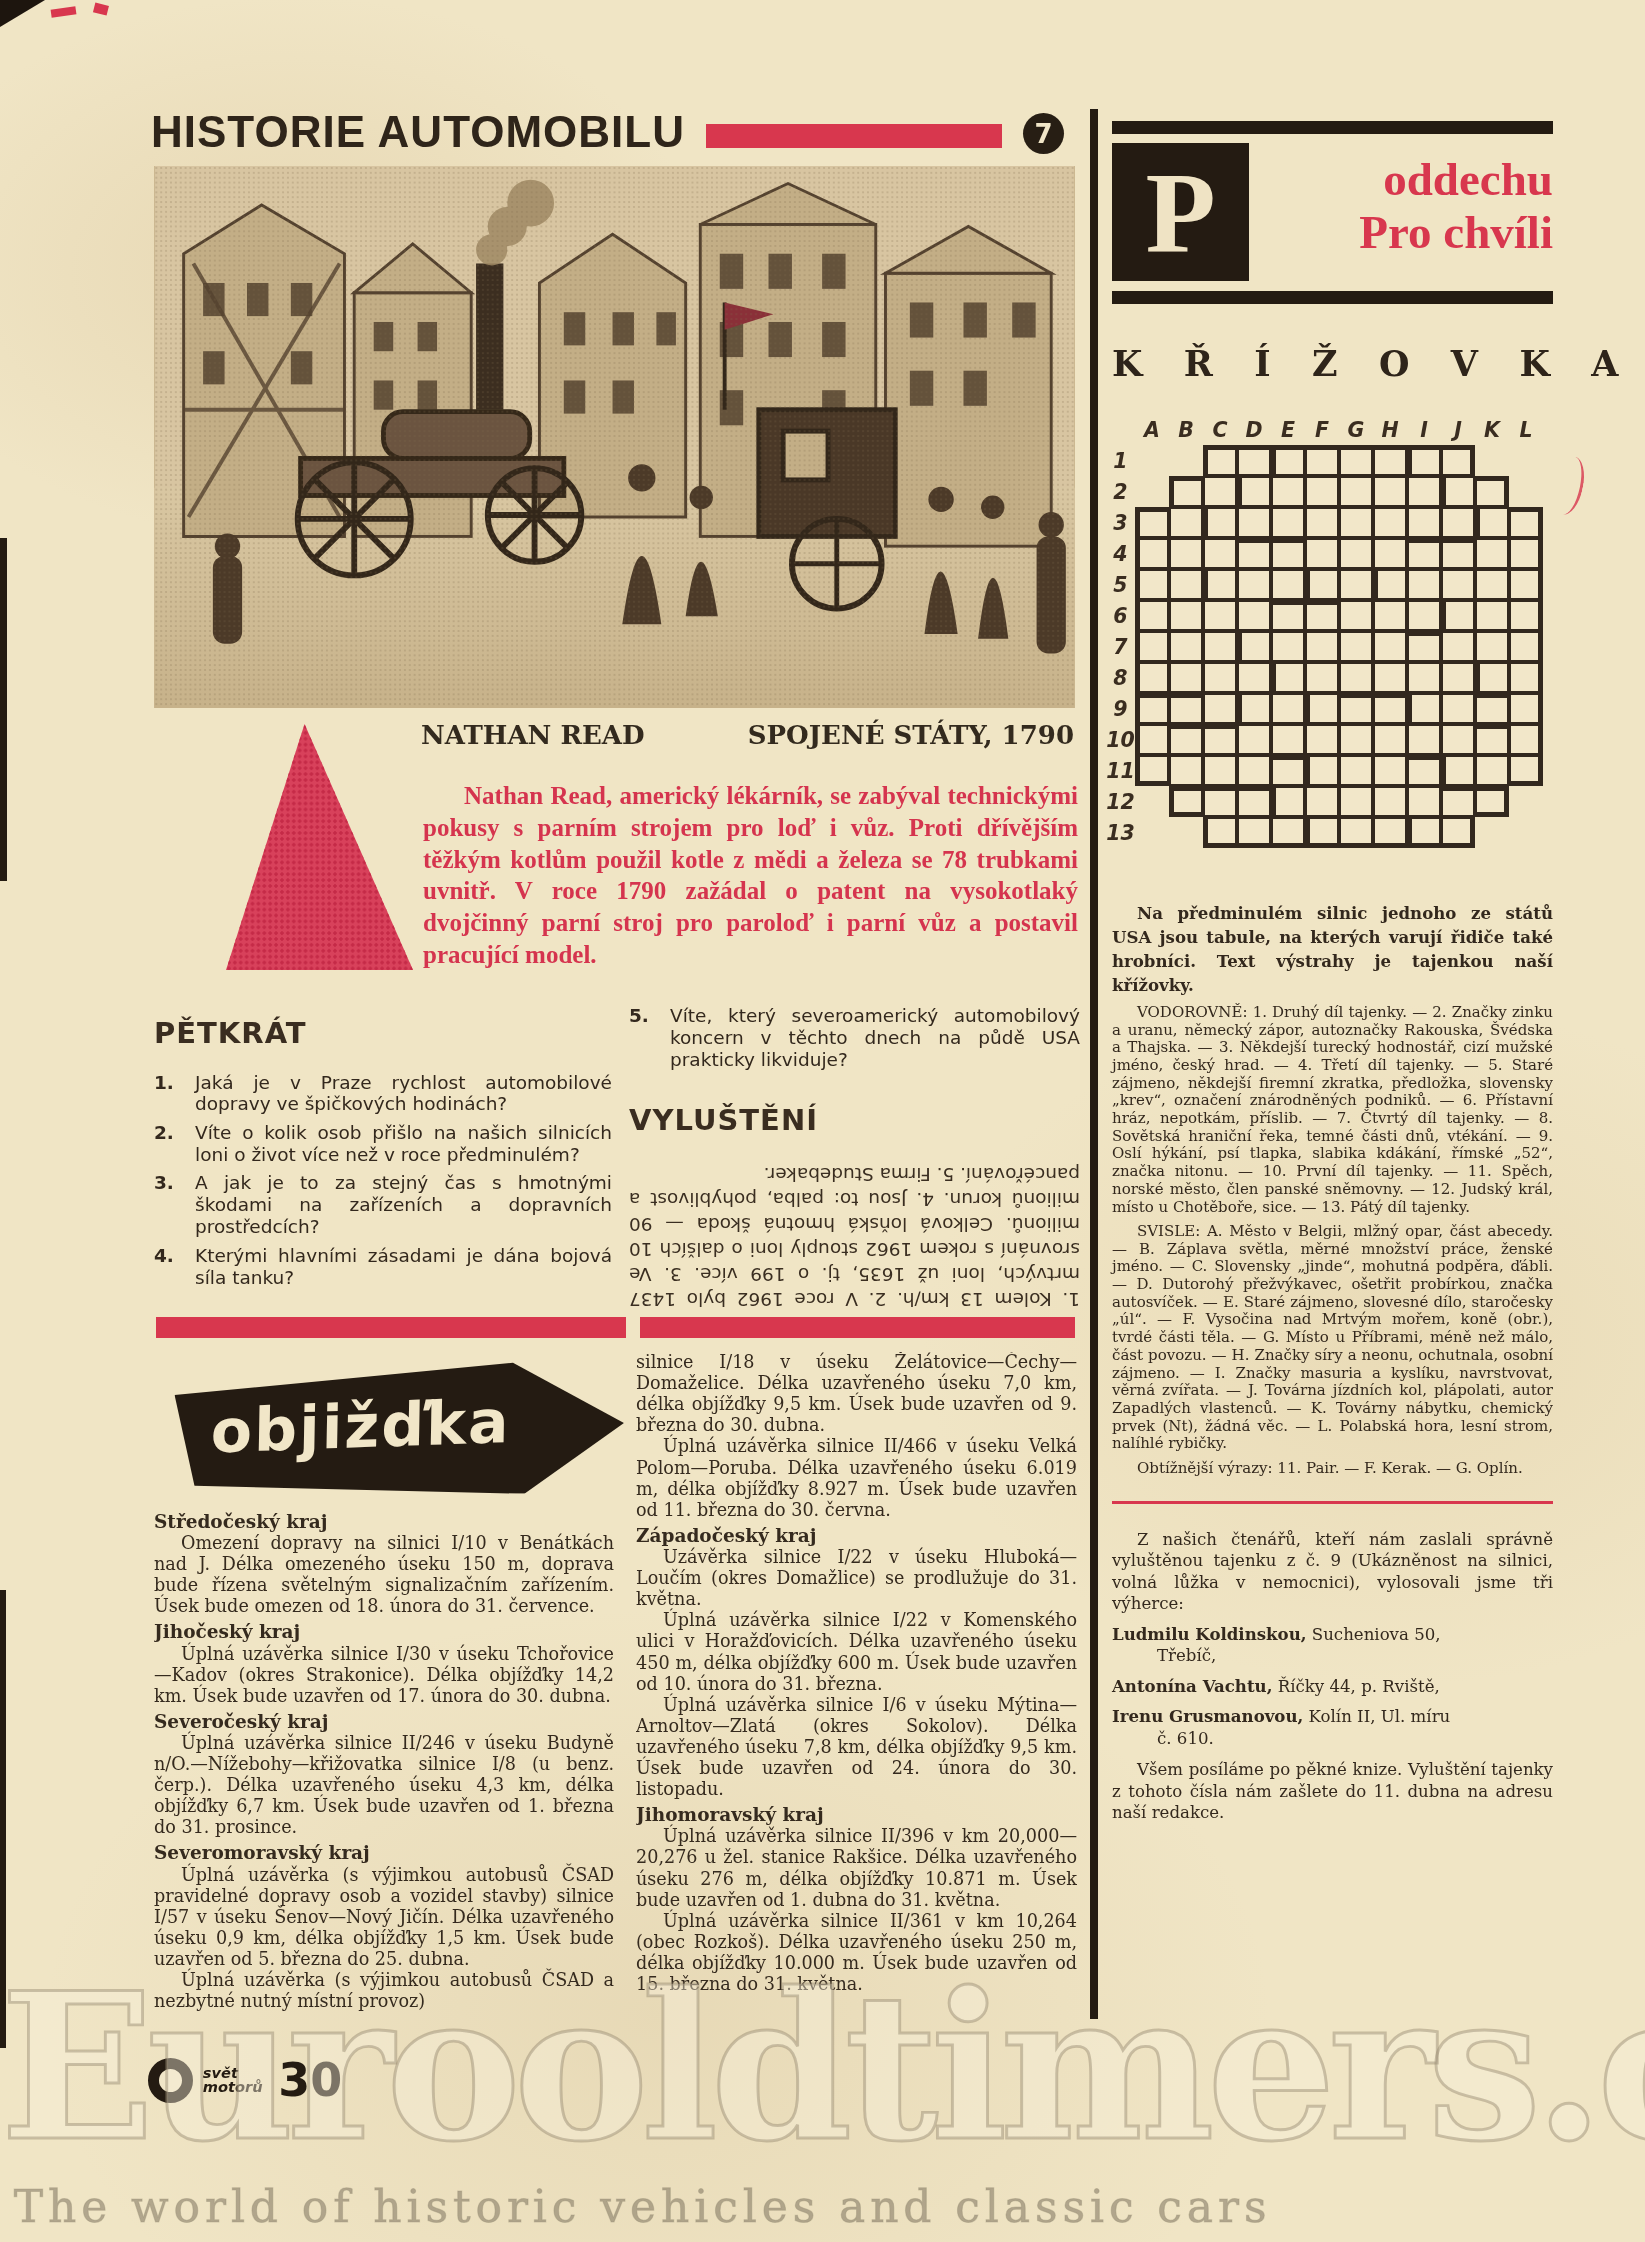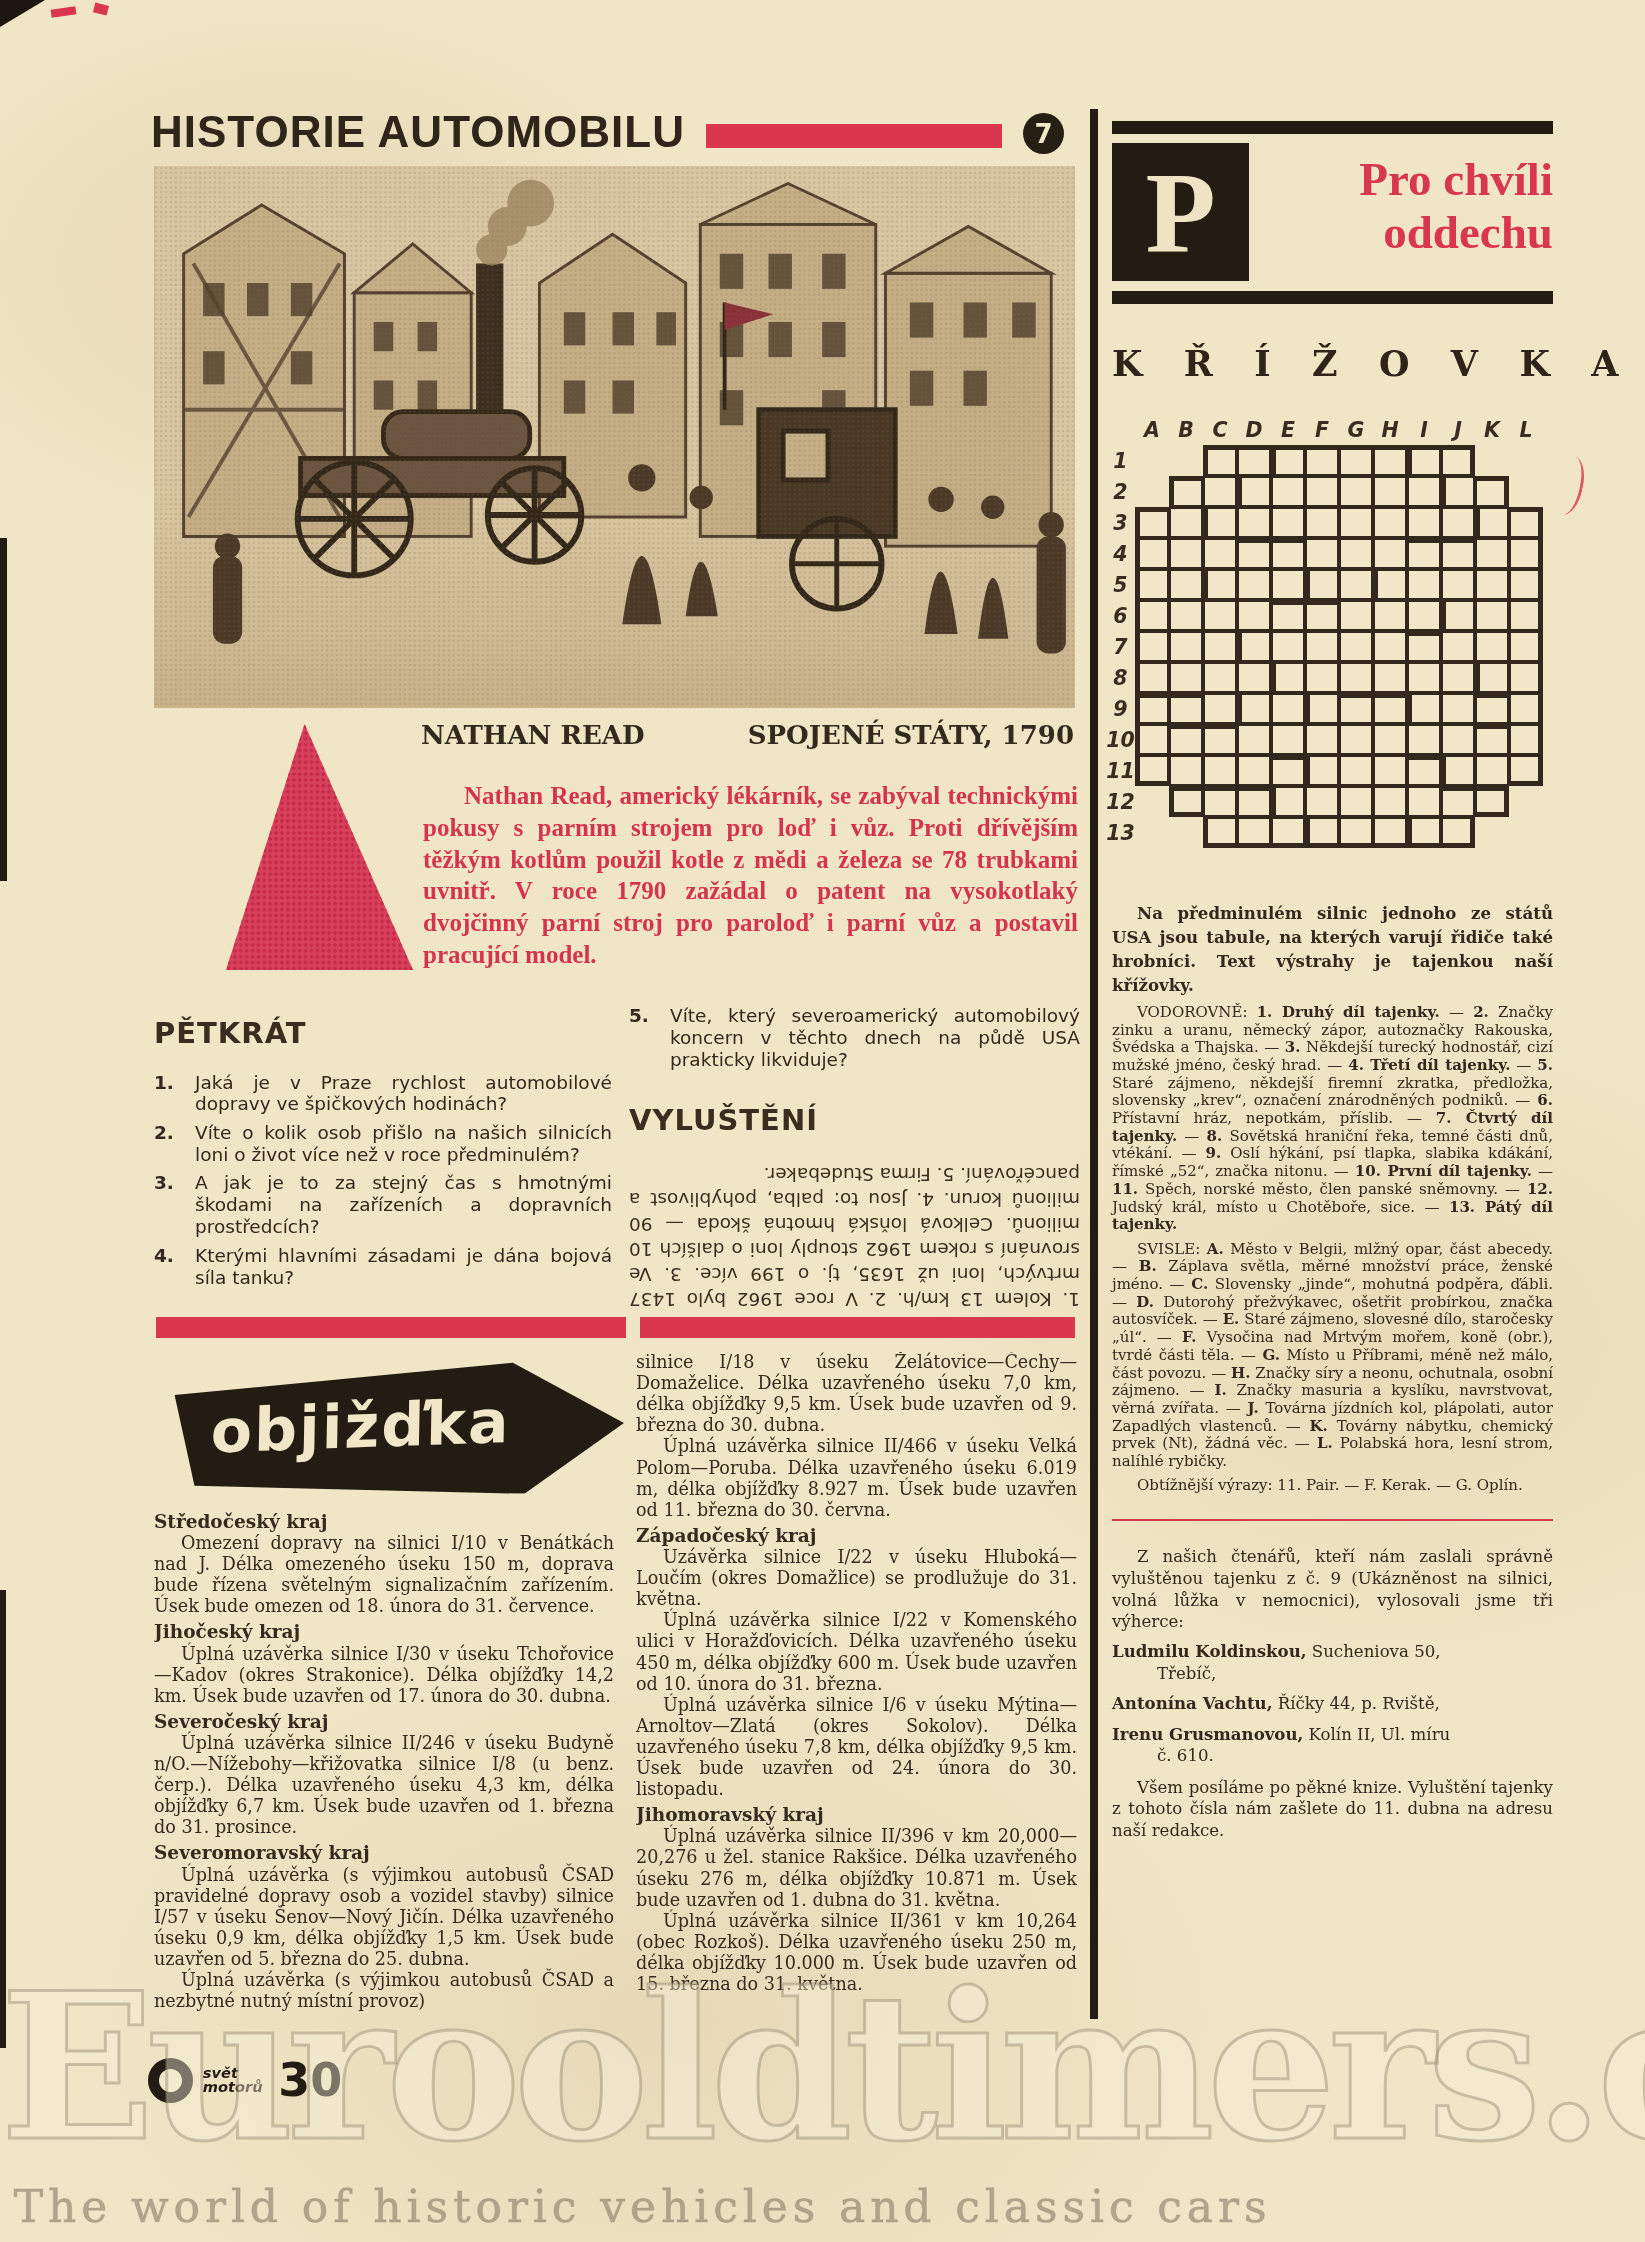--- a/index.html
+++ b/index.html
@@ -84,21 +84,21 @@
   .cw-title{left:1112px;top:343px;width:441px;font-weight:700;font-size:35px;letter-spacing:14.6px;color:#2e241a;white-space:nowrap;}
   .cw-grid{left:1106px;top:414px;display:grid;grid-template-columns:29px repeat(12,34px);grid-template-rows:31px repeat(13,31px);}
   .cw-collabel,.cw-rowlabel{font-style:italic;font-family:"DejaVu Sans",sans-serif;font-weight:700;font-size:20.5px;color:#3a2d20;
     display:flex;align-items:center;justify-content:center;}
   .cw-cell{border:2px solid #32281e;box-sizing:border-box;background:rgba(244,234,207,.4);}
   .cw-void{border:none;}
 
   .cw-text{left:1112px;top:901px;width:441px;}
   .cw-intro{font-weight:700;font-size:16.6px;line-height:1.45;text-align:justify;text-indent:25px;margin:0;}
   .clues{font-size:15px;line-height:1.18;text-align:justify;margin:6.8px 0 0 0;text-indent:25px;color:#33281d;}
-  .clues b{font-weight:700;}
+  .clues b{font-weight:400;}
   .red-rule{height:2.9px;background:#d8374e;margin:23.4px 0 25px 0;}
   .readers p{font-size:16.6px;line-height:1.3;text-align:justify;margin:0;}
   .readers .rd-intro{text-indent:25px;}
   .winner{font-size:16.6px;line-height:1.3;margin-top:8.8px;}
   .wname{font-weight:700;}
   .winner-cont{font-size:16.6px;line-height:1.3;padding-left:45px;}
   .closing{text-indent:25px;margin-top:9.8px !important;}
 
   
   .wm1{left:0;top:1965px;width:100%;text-align:center;font-weight:700;font-size:203px;line-height:1;
@@ -316,22 +316,22 @@
     <div class="logo-issue">30</div>
   </div>
 
   <div class="abs vrule"></div>
 
   <div class="abs promo">
     <div class="promo-bar"></div>
     <div class="promo-row">
       <div class="promo-p">P</div>
       <div class="promo-text">
+        <div>oddechu</div>
         <div>Pro chvíli</div>
-        <div>oddechu</div>
       </div>
     </div>
     <div class="promo-bar"></div>
   </div>
 
   <div class="abs cw-title">K Ř Í Ž O V K A</div>
 
   <div class="abs cw-grid">
       <div class="cw-corner"></div>
       <div class="cw-collabel">A</div>

